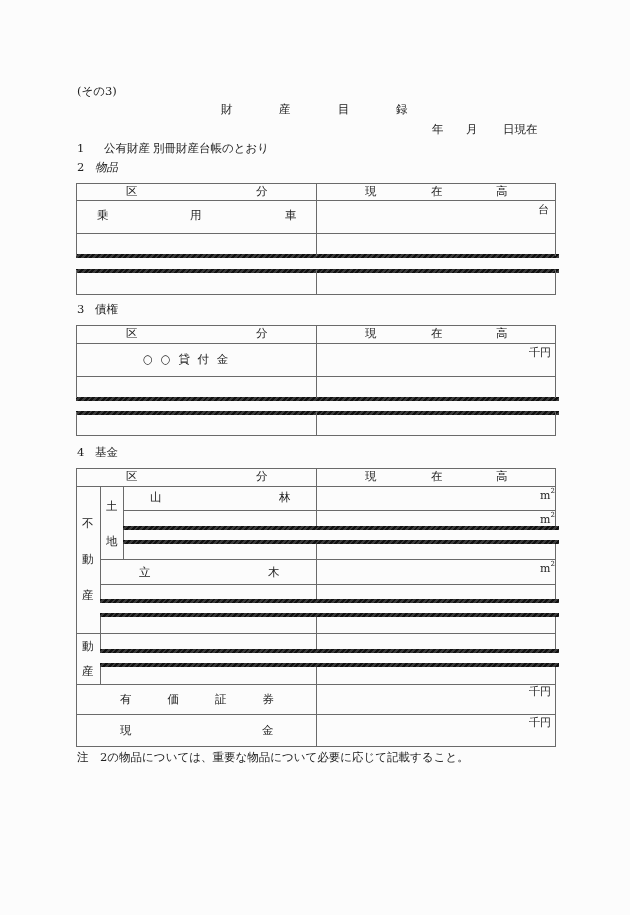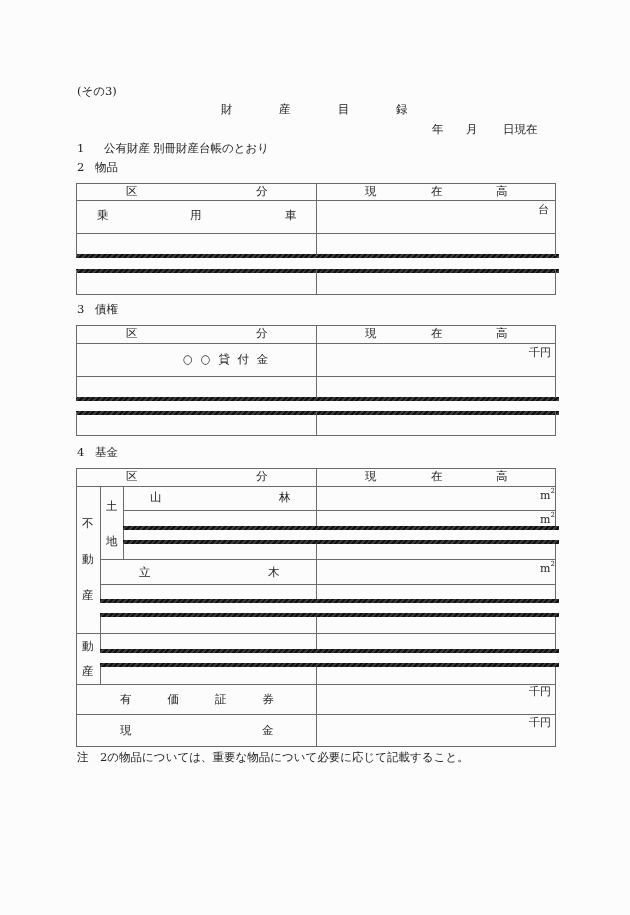--- a/index.html
+++ b/index.html
@@ -32,21 +32,21 @@
   <div class="abs" style="left:432px;top:124px;">年</div>
   <div class="abs" style="left:466px;top:124px;">月</div>
   <div class="abs" style="left:503px;top:124px;">日現在</div>
 </div>
 
 <div class="abs" style="left:77px;top:143px;">1</div>
 <div class="abs" style="left:104px;top:143px;">公有財産</div>
 <div class="abs" style="left:153px;top:143px;">別冊財産台帳のとおり</div>
 
 <div class="abs" style="left:77px;top:162px;">2</div>
-<div class="abs" style="left:95px;top:162px;">物品</div>
+<div class="abs" style="left:95px;top:162px;font-style:italic;">物品</div>
 
 <div>
   <div class="hl" style="left:76px;width:480px;top:183px;"></div>
   <div class="hl" style="left:76px;width:480px;top:200px;"></div>
   <div class="hl" style="left:76px;width:480px;top:233px;"></div>
   <div class="brk" style="left:76px;width:483px;top:254px;"></div>
   <div class="brk" style="left:76px;width:483px;top:269px;"></div>
   <div class="hl" style="left:76px;width:480px;top:294px;"></div>
   <div class="vl" style="left:76px;top:183px;height:73px;"></div>
   <div class="vl" style="left:316px;top:183px;height:73px;"></div>
@@ -83,21 +83,21 @@
   <div class="vl" style="left:76px;top:412px;height:24px;"></div>
   <div class="vl" style="left:316px;top:412px;height:24px;"></div>
   <div class="vl" style="left:555px;top:412px;height:24px;"></div>
 
   <div class="abs" style="left:126px;top:328px;">区</div>
   <div class="abs" style="left:256px;top:328px;">分</div>
   <div class="abs" style="left:365px;top:328px;">現</div>
   <div class="abs" style="left:431px;top:328px;">在</div>
   <div class="abs" style="left:496px;top:328px;">高</div>
 
-  <div class="abs" style="left:143px;top:354px;word-spacing:4px;margin-left:40px;">○ ○ 貸 付 金</div>
+  <div class="abs" style="left:143px;top:354px;word-spacing:4px;">○ ○ 貸 付 金</div>
   <div class="abs unit" style="left:529px;top:347px;">千円</div>
 </div>
 
 <div class="abs" style="left:77px;top:447px;">4</div>
 <div class="abs" style="left:95px;top:447px;">基金</div>
 
 <div>
 
   <div class="hl" style="left:76px;width:480px;top:468px;"></div>
   <div class="hl" style="left:76px;width:480px;top:486px;"></div>

